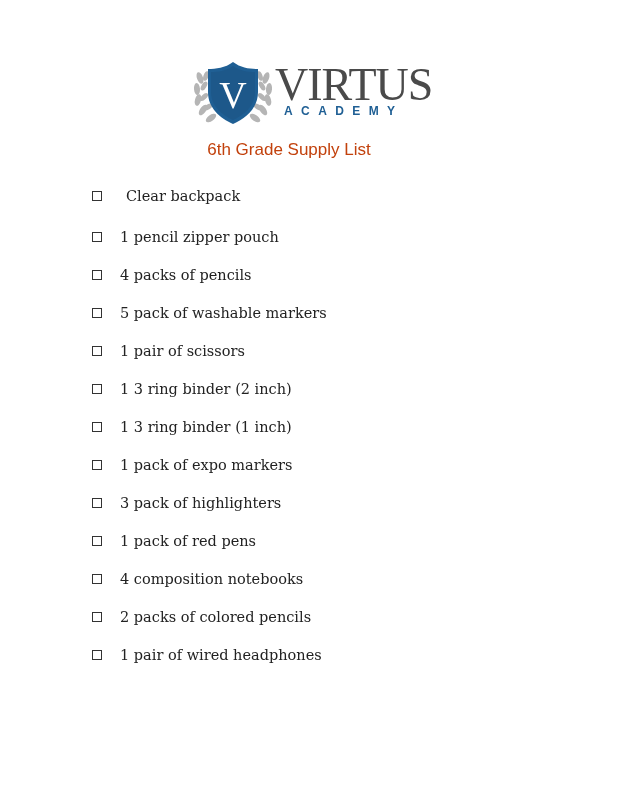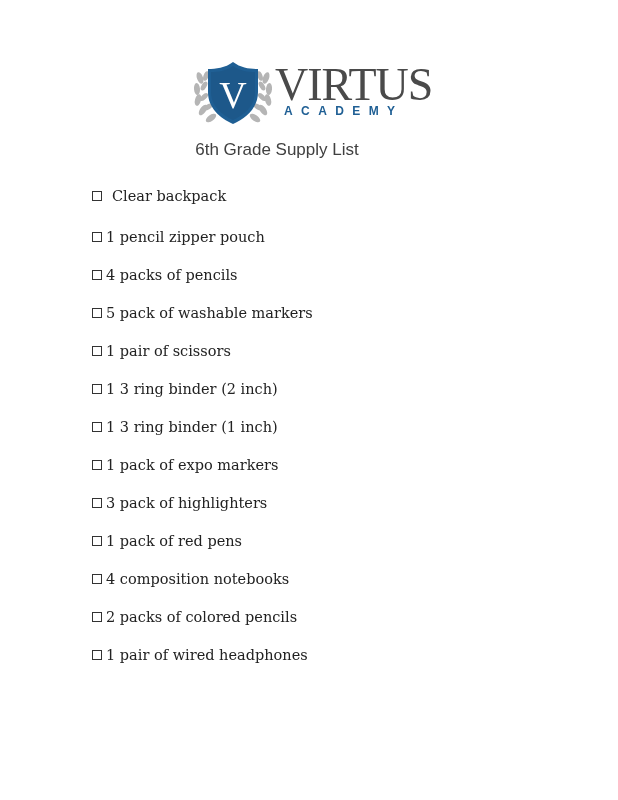--- a/index.html
+++ b/index.html
@@ -14,30 +14,30 @@
       color: #4a4a4a; letter-spacing: -1px;
     }
     .wordmark-academy {
       position: absolute; left: 92px; top: 41px;
       font-family: "Liberation Sans", sans-serif; font-weight: bold; font-size: 12px; line-height: 20px;
       color: #1f5f94; letter-spacing: 8.4px;
     }
 
     .title {
       position: absolute; left: 0; width: 542px; top: 140px; text-align: center;
-      font-family: "Liberation Sans", sans-serif; font-size: 17px; color: #404040;
-      padding-left: 4px;
+      font-family: "Liberation Sans", sans-serif; font-size: 17px; color: #c2410c;
+      padding-left: 16px;
     }
     .title span { position: relative; left: 2px; }
 
     .list { position: absolute; left: 92px; top: 0; }
     .item {
       position: absolute; left: 0; white-space: nowrap;
       font-family: "DejaVu Serif", serif; font-size: 14.5px; color: #222;
-      display: flex; align-items: center;
+      display: flex; align-items: center; gap: 14px;
     }
     .box {
       display: inline-block; width: 10px; height: 10px; border: 1px solid #333;
       box-sizing: border-box; margin-right: 4px; flex: none;
     }
     .item.first .box { margin-right: 10px; }
   </style>
 </head>
 <body>
 

